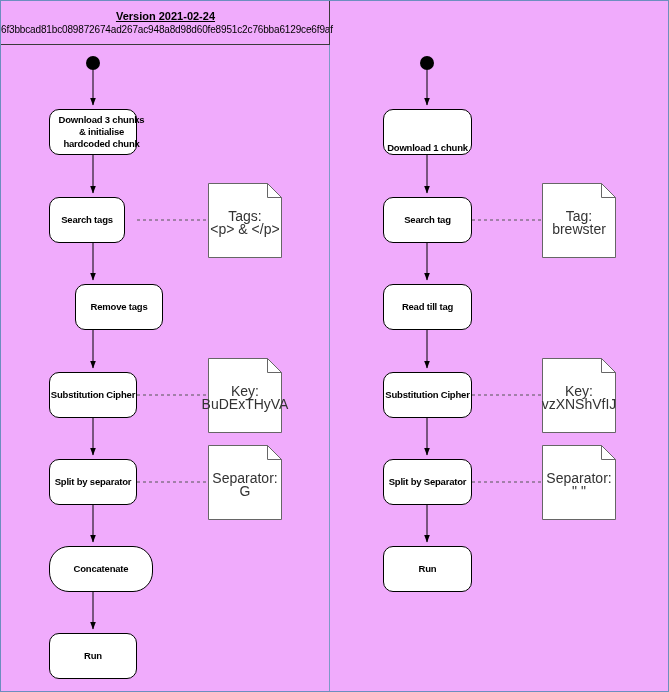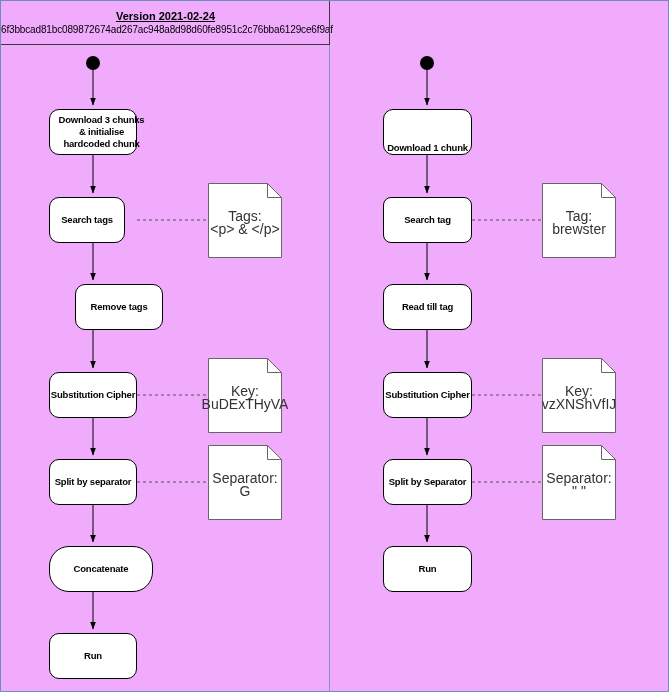--- a/index.html
+++ b/index.html
@@ -170,21 +170,21 @@
       <line x1="97" y1="417" x2="97" y2="454" stroke="#000" stroke-width="1" marker-end="url(#arrowR)"></line>
       <line x1="97" y1="504" x2="97" y2="541" stroke="#000" stroke-width="1" marker-end="url(#arrowR)"></line>
       <line x1="142" y1="219" x2="211" y2="219" stroke="#555" stroke-width="1" stroke-dasharray="3,3"></line>
       <line x1="142" y1="394" x2="211" y2="394" stroke="#555" stroke-width="1" stroke-dasharray="3,3"></line>
       <line x1="142" y1="481" x2="211" y2="481" stroke="#555" stroke-width="1" stroke-dasharray="3,3"></line>
     </svg>
 
     <div class="node" style="left:53px; top:108px; width:89px;align-items:flex-end;">
       <span class="node-label">Download 1 chunk</span>
     </div>
-    <div class="node" style="left:53px; top:196px; width:89px;border-radius:8px;">
+    <div class="node" style="left:53px; top:196px; width:89px;">
       <span class="node-label">Search tag</span>
     </div>
     <div class="node" style="left:53px; top:283px; width:89px;text-align:right;">
       <span class="node-label">Read till tag</span>
     </div>
     <div class="node" style="left:53px; top:371px; width:89px;">
       <span class="node-label">Substitution Cipher</span>
     </div>
     <div class="node" style="left:53px; top:458px; width:89px;">
       <span class="node-label">Split by Separator</span>

